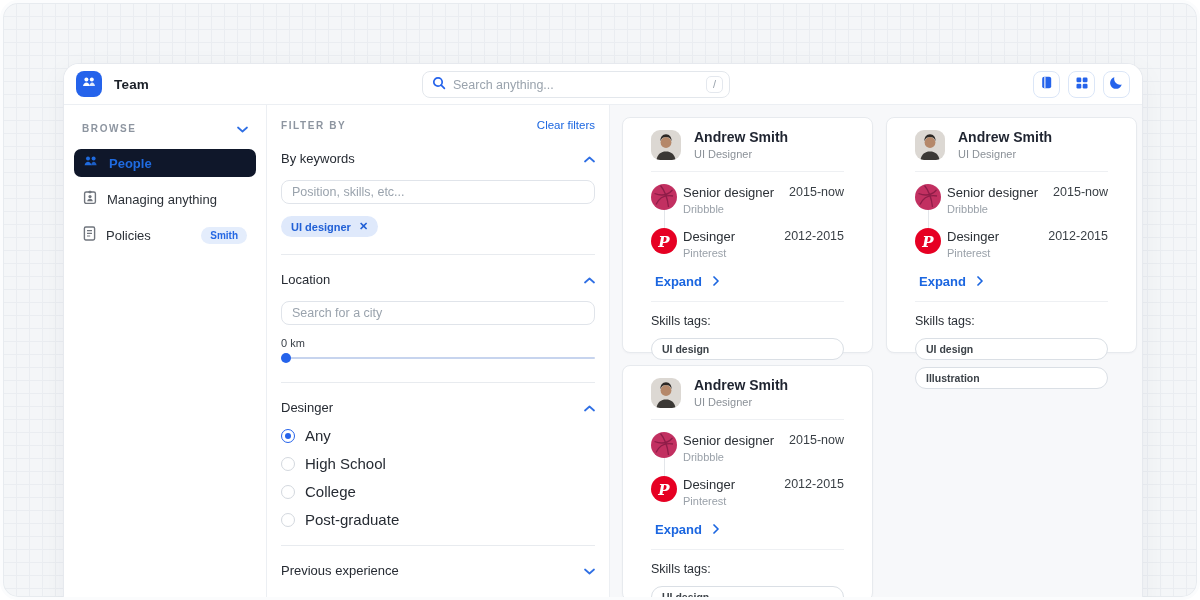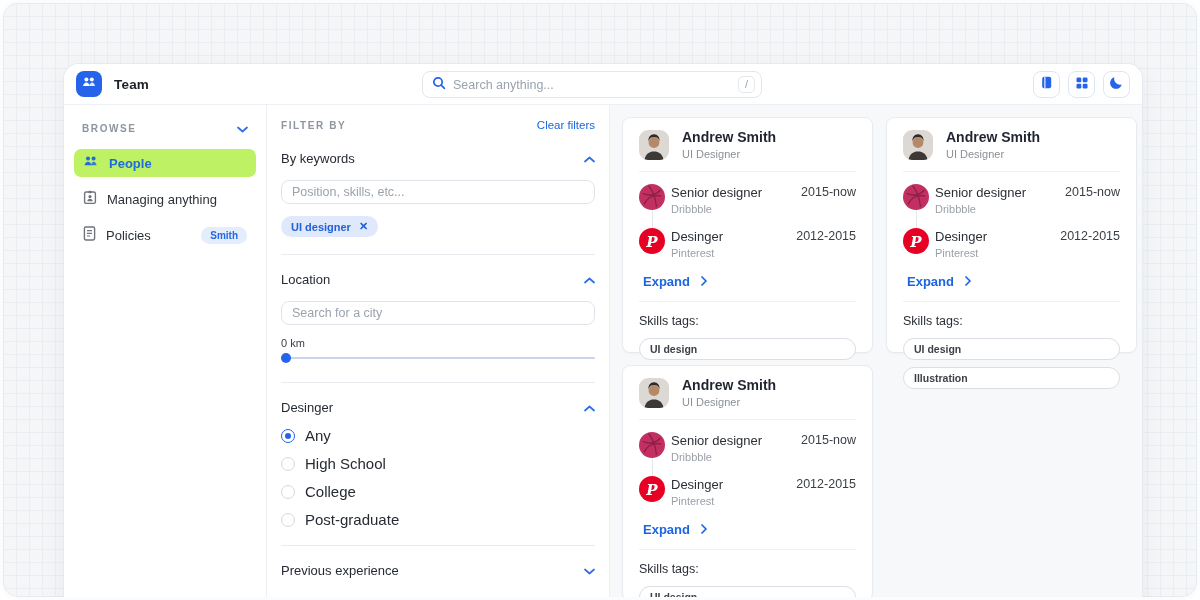--- a/index.html
+++ b/index.html
@@ -23,21 +23,21 @@
     box-shadow:0 8px 28px rgba(30,40,60,.05);
     display:flex; flex-direction:column;
   }
 
   
   .hdr{ height:41px; flex:0 0 41px; border-bottom:1px solid #eceff3;
         display:flex; align-items:center; position:relative; background:#fff;}
   .logo{ width:26px; height:26px; margin-left:12px; border-radius:8px;
          background:#2563eb; display:flex; align-items:center; justify-content:center;}
   .app-title{ margin-left:12px; font-size:13.5px; font-weight:700; color:#1c2129; letter-spacing:.2px;}
-  .searchbar{ position:absolute; left:358px; top:7px; width:340px; height:27px;
+  .searchbar{ position:absolute; left:358px; top:7px; width:308px; height:27px;
         border:1px solid #e3e7ec; border-radius:8px; background:#fff;
         display:flex; align-items:center; padding:0 6px 0 9px;}
   .searchbar input{ border:none; outline:none; flex:1; font-size:12.5px; color:#3a4048;
         font-family:"Liberation Sans",sans-serif; background:transparent; margin-left:7px;}
   .searchbar input::placeholder{ color:#9aa3ad; }
   .kbd{ border:1px solid #e4e8ee; border-radius:5px; color:#9aa3ad; font-size:11px;
         padding:1px 6px 2px; background:#fff;}
   .hdr-actions{ position:absolute; right:12px; top:7px; display:flex; gap:8px;}
   .icon-btn{ width:27px; height:27px; border:1px solid #dbe6f7; border-radius:8px;
         background:#fff; display:flex; align-items:center; justify-content:center; cursor:pointer;}
@@ -47,21 +47,21 @@
   .sidebar{ width:202px; flex:0 0 202px; background:#fff; padding:14px 10px; }
   .filters{ width:344px; flex:0 0 344px; background:#fff;
         border-left:1px solid #eceff3; border-right:1px solid #eceff3; padding:14px 14px 0; }
   .main{ flex:1; background:#f7f8fa; padding:12px 8px 0 12px; }
 
   
   .sec-label-row{ display:flex; align-items:center; justify-content:space-between; padding:0 8px; margin-bottom:12px;}
   .sec-label{ font-size:10px; font-weight:700; letter-spacing:1.6px; color:#8d95a0; }
   .side-item{ height:28px; display:flex; align-items:center; gap:10px; padding:0 9px;
         border-radius:7px; margin-bottom:8px; cursor:pointer; font-size:13px; color:#2c3138;}
-  .side-item.active{ background:#bef264; color:#1f6be0; font-weight:600;}
+  .side-item.active{ background:#0f172a; color:#1f6be0; font-weight:600;}
   .side-item .grow{ flex:1; }
   .badge{ background:#e4edfc; color:#2467e3; font-size:10px; font-weight:700;
         padding:3px 9px; border-radius:10px;}
 
   
   .filter-top{ display:flex; align-items:center; justify-content:space-between; margin-bottom:18px;}
   .clear-link{ font-size:11.5px; font-weight:400; color:#1b66e0; cursor:pointer; text-decoration:none;}
   .fsec-head{ display:flex; align-items:center; justify-content:space-between; cursor:pointer; }
   .fsec-title{ font-size:13px; font-weight:500; color:#262b33; }
   .f-input{ margin-top:13px; width:100%; height:24px; border:1px solid #e0e4ea; border-radius:8px;
@@ -79,21 +79,21 @@
         background:#2563eb; cursor:pointer;}
   .radio-row{ display:flex; align-items:center; gap:10px; margin-top:11px; cursor:pointer;}
   .radio{ width:14px; height:14px; border-radius:50%; border:1.5px solid #d3d8de; background:#fff; position:relative;}
   .radio.checked{ border-color:#2563eb; }
   .radio.checked::after{ content:''; position:absolute; left:3px; top:3px; width:6px; height:6px;
         border-radius:50%; background:#2563eb;}
   .radio-label{ font-size:15px; color:#262b33; }
 
   
   .cards{ display:grid; grid-template-columns:251px 251px; gap:12px 13px; }
-  .card{ background:#fff; border:1px solid #e7eaee; border-radius:8px; padding:11px 16px 14px;
+  .card{ background:#fff; border:1px solid #e7eaee; border-radius:8px; padding:11px 28px 14px;
         height:236px; box-shadow:0 1px 2px rgba(25,35,55,.03);}
   .card-head{ display:flex; align-items:center; gap:13px; }
   .avatar{ width:30px; height:30px; border-radius:9px; overflow:hidden; flex:0 0 30px;}
   .p-name{ font-size:14px; font-weight:700; color:#1f2430; }
   .p-role{ font-size:11px; color:#8b9198; margin-top:3px;}
   .cdivider{ height:1px; background:#eef0f3; margin:11px 0 12px;}
   .timeline{ position:relative; }
   .timeline::before{ content:''; position:absolute; left:12.5px; top:16px; bottom:18px; width:1px; background:#e3e6ea;}
   .exp{ display:flex; align-items:flex-start; gap:6px; margin-bottom:13px; position:relative;}
   .exp-icon{ width:26px; height:26px; flex:0 0 26px; position:relative; z-index:1;}

